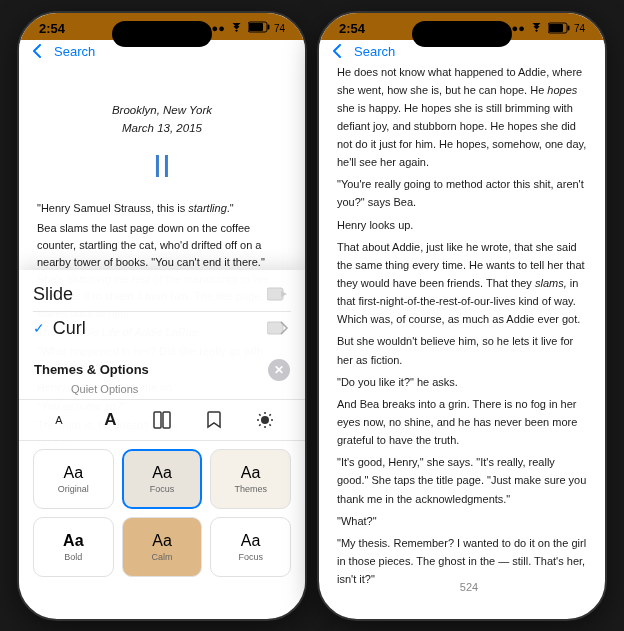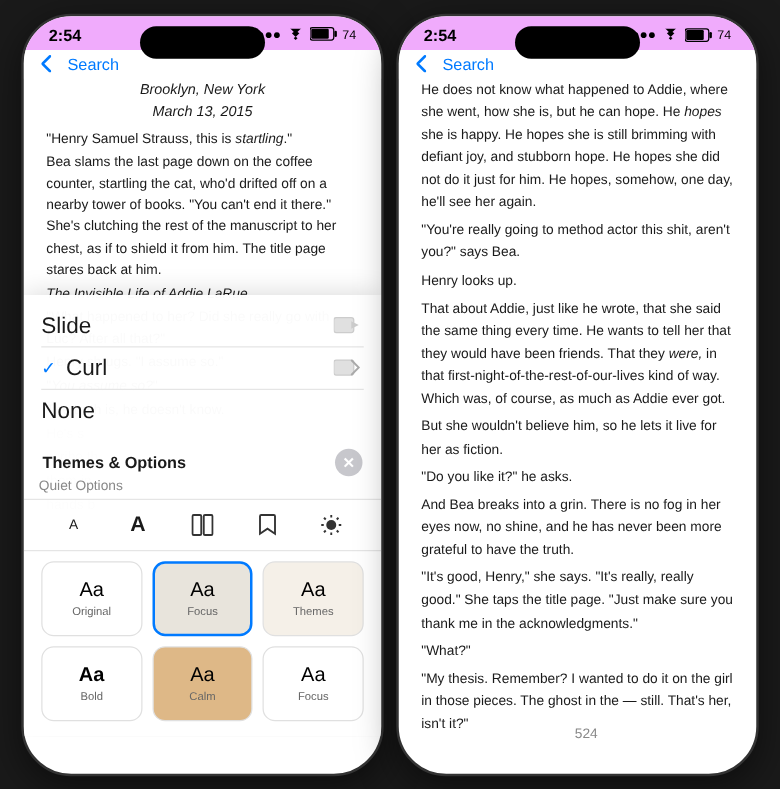--- a/index.html
+++ b/index.html
@@ -28,21 +28,21 @@
       position: relative;
       box-shadow: 0 8px 30px rgba(0,0,0,0.5);
       border: 2px solid #333;
     }
     
     .status-bar {
       display: flex;
       justify-content: space-between;
       align-items: center;
       padding: 8px 20px 4px;
-      background: #f0abfc;
+      background: #a16207;
       position: relative;
       z-index: 10;
     }
     .status-bar .time {
       font-size: 13px;
       font-weight: 700;
       color: #000;
     }
     .status-bar .icons {
       display: flex;
@@ -91,20 +91,21 @@
       font-size: 11.5px;
       line-height: 1.6;
       color: #1a1a1a;
     }
     .book-header {
       text-align: center;
       font-style: italic;
       font-size: 11.5px;
       color: #1a1a1a;
       margin-bottom: 4px;
+      margin-top: 38px;
     }
     .book-chapter {
       text-align: center;
       font-size: 32px;
       color: #3a7ecf;
       font-weight: 300;
       margin-bottom: 8px;
     }
     .book-text p {
       margin-bottom: 2px;
@@ -280,20 +281,21 @@
         <svg viewBox="0 0 8 14" fill="none" xmlns="http://www.w3.org/2000/svg">
           <path d="M7 1L1 7L7 13" stroke="#007AFF" stroke-width="2" stroke-linecap="round" stroke-linejoin="round"></path>
         </svg>
         <span>Search</span>
       </div>
     </div>
 
     <div class="content-area">
       <div class="book-text">
         <div class="book-header">Brooklyn, New York<br>March 13, 2015</div>
+        <div class="book-chapter">II</div>
         <p>"Henry Samuel Strauss, this is <em>startling</em>."</p>
         <p>Bea slams the last page down on the coffee counter, startling the cat, who'd drifted off on a nearby tower of books. "You can't end it there." She's clutching the rest of the manuscript to her chest, as if to shield it from him. The title page stares back at him.</p>
         <p><em>The Invisible Life of Addie LaRue.</em></p>
         <p>"What happened to her? Did she really go with Luc? After all that?"</p>
         <p>Henry shrugs. "I assume so."</p>
         <p>"<em>You assume so?</em>"</p>
         <p>The truth is, he doesn't know.</p>
         <p style="color:#999;">He's s</p>
         <p style="color:#999;">scribe th</p>
         <p style="color:#999;">them in</p>
@@ -313,30 +315,27 @@
           <div class="slide-row">
             <span style="display:flex;align-items:center;gap:4px">
               <span class="check-icon">✓</span>
               <span class="slide-label">Curl</span>
             </span>
             <svg width="24" height="16" viewBox="0 0 24 16">
               <rect x="0" y="2" width="16" height="12" rx="2" fill="#e0e0e0" stroke="#ccc" stroke-width="1"></rect>
               <path d="M14 14 Q18 10 20 8 Q18 6 14 2" fill="none" stroke="#aaa" stroke-width="1.5"></path>
             </svg>
           </div>
-          <div class="slide-row">
-            <span class="slide-label">None</span>
-          </div>
         </div>
 
         <div class="themes-header">
           <span class="themes-title">Themes &amp; Options</span>
           <div class="close-btn">✕</div>
         </div>
-        <div style="padding: 0 12px 4px; font-size:11px; color:#888;">Quiet Options</div>
+        <div style="padding: 0 12px 4px; font-size:11px; color:#888;margin-left:40px;">Quiet Options</div>
 
         <div class="toolbar-row">
           <div class="toolbar-btn small-a">A</div>
           <div class="toolbar-btn large-a">A</div>
           <div class="toolbar-btn">
             <svg width="18" height="18" viewBox="0 0 18 18">
               <rect x="1" y="1" width="7" height="16" rx="1" fill="none" stroke="#333" stroke-width="1.5"></rect>
               <rect x="10" y="1" width="7" height="16" rx="1" fill="none" stroke="#333" stroke-width="1.5"></rect>
             </svg>
           </div>
@@ -418,21 +417,21 @@
         </svg>
         <span>Search</span>
       </div>
     </div>
 
     <div class="content-area" style="position:relative; padding: 0 18px; overflow:hidden; height: calc(100% - 60px);">
       <div class="reader-text">
         <p>He does not know what happened to Addie, where she went, how she is, but he can hope. He <em>hopes</em> she is happy. He hopes she is still brimming with defiant joy, and stubborn hope. He hopes she did not do it just for him. He hopes, somehow, one day, he'll see her again.</p>
         <p>"You're really going to method actor this shit, aren't you?" says Bea.</p>
         <p>Henry looks up.</p>
-        <p>That about Addie, just like he wrote, that she said the same thing every time. He wants to tell her that they would have been friends. That they <em>were,</em> in that first-night-of-the-rest-of-our-lives kind of way. Which was, of course, as much as Addie ever got.</p>
+        <p>That about Addie, just like he wrote, that she said the same thing every time. He wants to tell her that they would have been friends. That they <em>slams,</em> in that first-night-of-the-rest-of-our-lives kind of way. Which was, of course, as much as Addie ever got.</p>
         <p>But she wouldn't believe him, so he lets it live for her as fiction.</p>
         <p>"Do you like it?" he asks.</p>
         <p>And Bea breaks into a grin. There is no fog in her eyes now, no shine, and he has never been more grateful to have the truth.</p>
         <p>"It's good, Henry," she says. "It's really, really good." She taps the title page. "Just make sure you thank me in the acknowledgments."</p>
         <p>"What?"</p>
         <p>"My thesis. Remember? I wanted to do it on the girl in those pieces. The ghost in the <em>—</em> still. That's her, isn't it?"</p>
 
       </div>
       <div class="page-num">524</div>
     </div>

